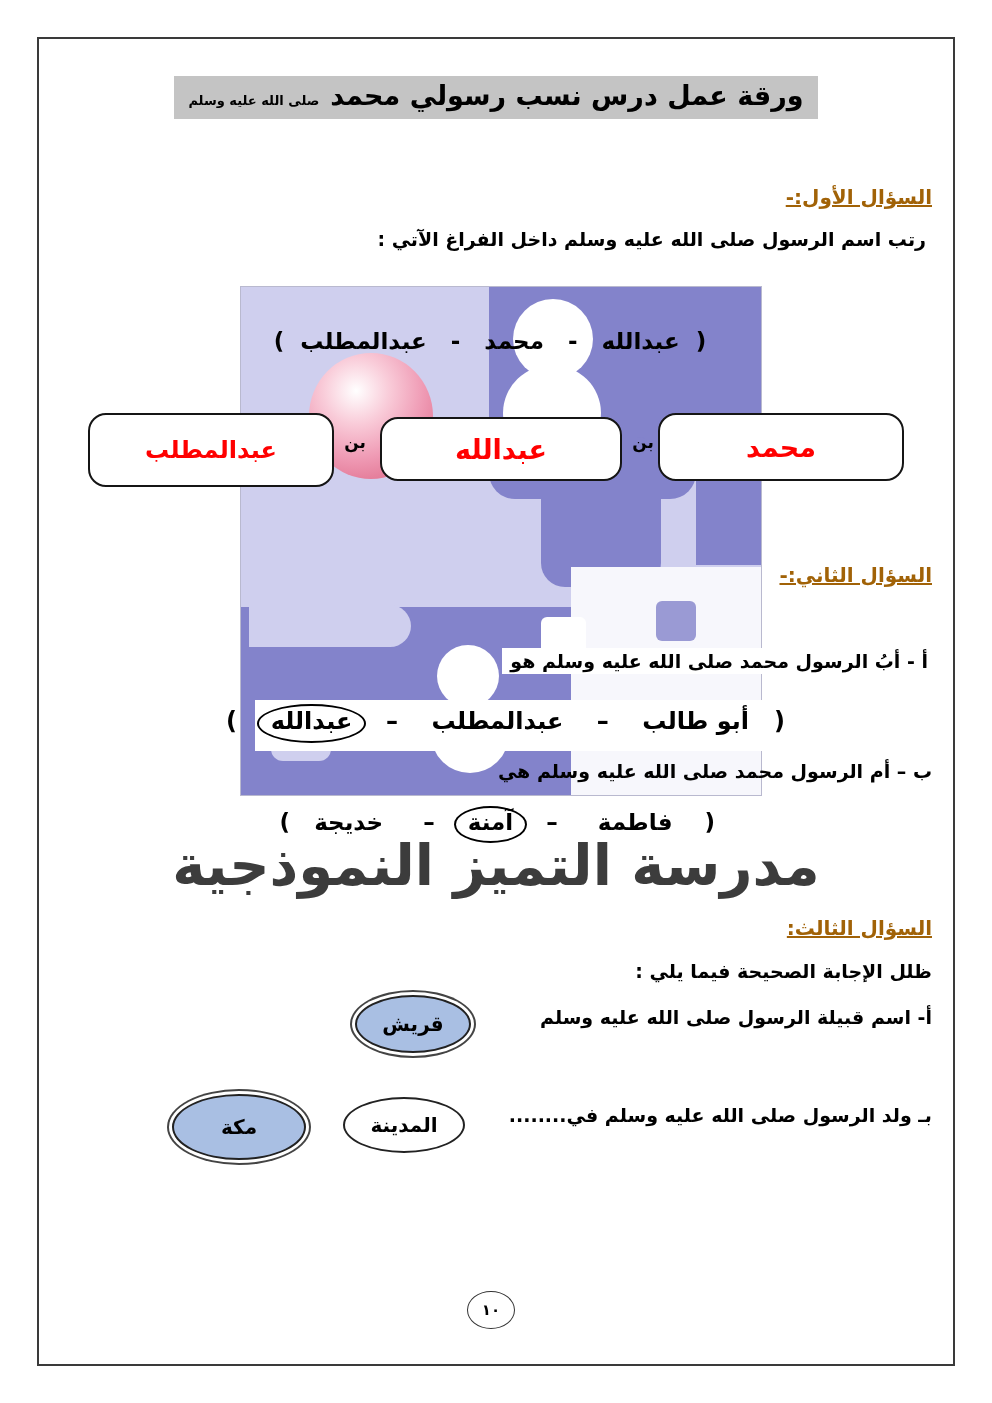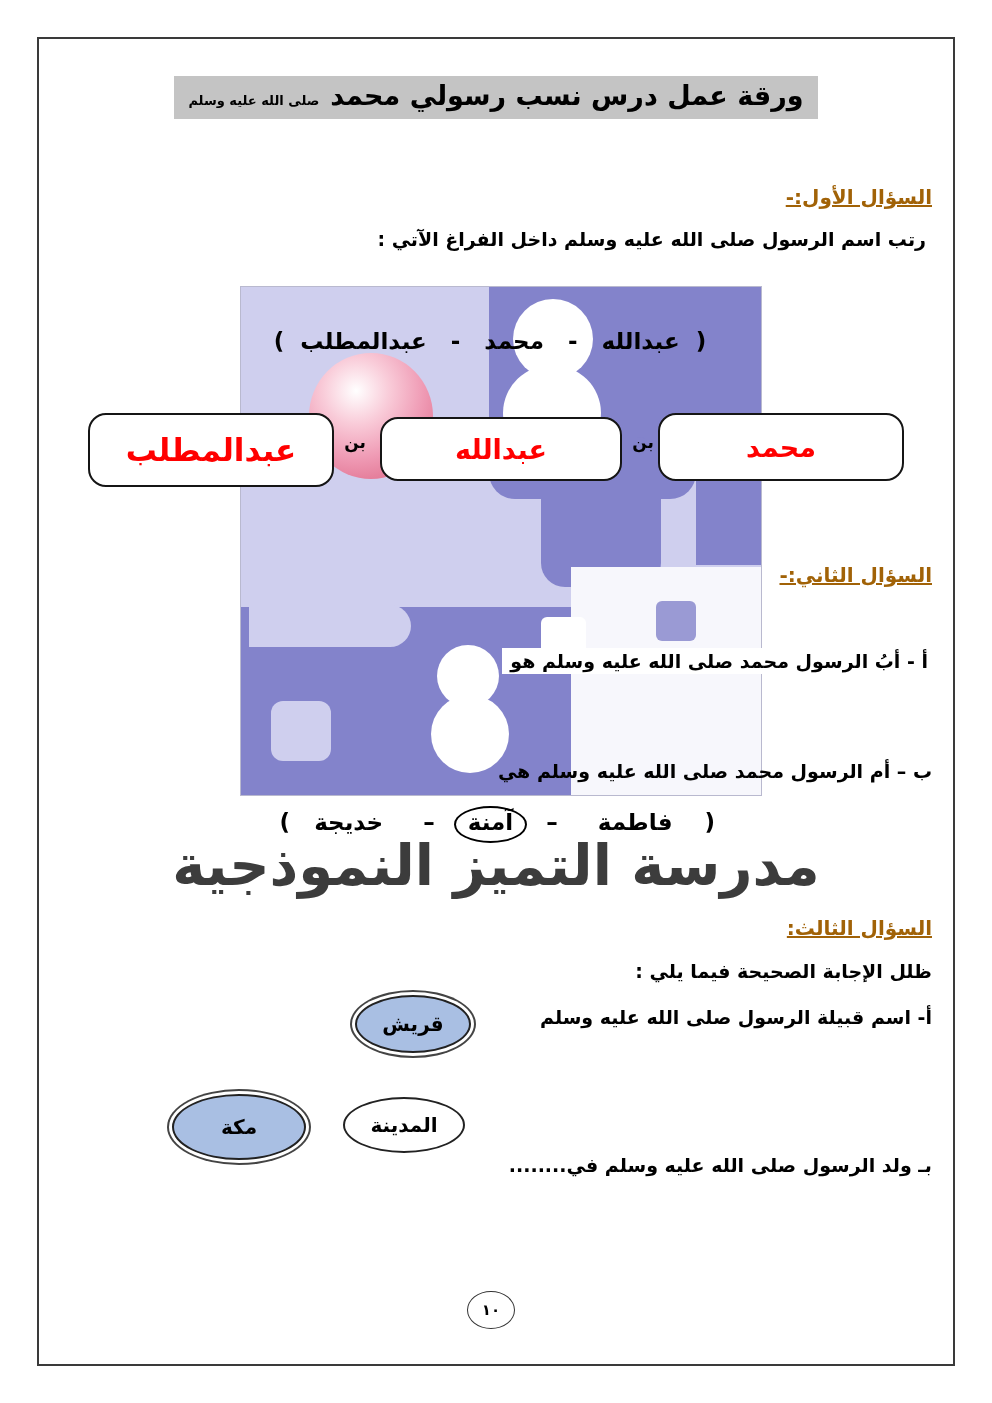--- a/index.html
+++ b/index.html
@@ -42,21 +42,21 @@
   .pink-sphere{left:68px;top:66px;width:124px;height:126px;border-radius:50%;
     background:radial-gradient(circle at 38% 30%, #ffffff 0%, #f9ccd9 28%, #ef9ab4 58%, #e27694 82%, #d5607f 100%);}
 
   
   .bankline{position:absolute;left:250px;top:328px;width:480px;text-align:center;
     font-weight:bold;font-size:23px;color:#000;z-index:3;white-space:pre;}
   .ansbox{position:absolute;background:#ffffff;border:2.5px solid #151515;border-radius:18px;
     display:flex;align-items:center;justify-content:center;color:#ff0000;font-weight:bold;z-index:3;}
   .ansbox.b1{left:658px;top:413px;width:242px;height:64px;font-size:27px;}
   .ansbox.b2{left:380px;top:417px;width:238px;height:60px;font-size:27px;}
-  .ansbox.b3{left:88px;top:413px;width:242px;height:70px;font-size:31px;}
+  .ansbox.b3{left:88px;top:413px;width:242px;height:70px;font-size:24px;}
   .bin{position:absolute;top:432px;width:34px;text-align:center;font-weight:bold;font-size:17px;color:#000;z-index:3;}
   .bin.n1{left:626px;}
   .bin.n2{left:338px;}
 
   
   .optline{position:absolute;text-align:center;font-weight:bold;color:#000;z-index:3;white-space:pre;}
   .opt-a{left:255px;top:700px;width:530px;font-size:24px;background:#ffffff;padding:4px 0 8px;}
   .opt-b{left:285px;top:806px;width:430px;font-size:23px;}
   .circled{display:inline-block;border:2px solid #000;border-radius:50%;padding:1px 12px 6px;margin:0 3px;white-space:pre;}
 
@@ -114,32 +114,33 @@
 
   <div class="ansbox b1">محمد</div>
   <div class="bin n1">بن</div>
   <div class="ansbox b2">عبدالله</div>
   <div class="bin n2">بن</div>
   <div class="ansbox b3">عبدالمطلب</div>
 
   <div class="qh" style="top:563px;right:60px;">السؤال الثاني:-</div>
   <div class="qline wbg" style="top:648px;right:56px;">أ - أبُ الرسول محمد صلى الله عليه وسلم هو</div>
 
+  <div class="optline opt-a"><span>(   أبو طالب    –    عبدالمطلب    –  </span><span class="circled">عبدالله</span><span>  )</span></div>
 
   <div class="qline" style="top:760px;right:60px;">ب – أم الرسول محمد صلى الله عليه وسلم هي</div>
 
   <div class="optline opt-b"><span>(    فاطمة     –  </span><span class="circled">آمنة</span><span>  –     خديجة   )</span></div>
 
   <div class="watermark">مدرسة التميز النموذجية</div>
 
   <div class="qh" style="top:916px;right:60px;">السؤال الثالث:</div>
   <div class="qline" style="top:960px;right:60px;">ظلل الإجابة الصحيحة فيما يلي :</div>
   <div class="qline" style="top:1006px;right:60px;">أ- اسم قبيلة الرسول صلى الله عليه وسلم</div>
 
   <div class="oval shaded ov-quraysh">قريش</div>
 
-  <div class="qline" style="top:1154px;right:60px;">بـ ولد الرسول صلى الله عليه وسلم في........</div>
+  <div class="qline" style="top:1104px;right:60px;">بـ ولد الرسول صلى الله عليه وسلم في........</div>
 
   <div class="oval ov-madina">المدينة</div>
   <div class="oval shaded ov-makkah">مكة</div>
 
   <div class="pagenum">١٠</div>
 </div>
 
 </body></html>

